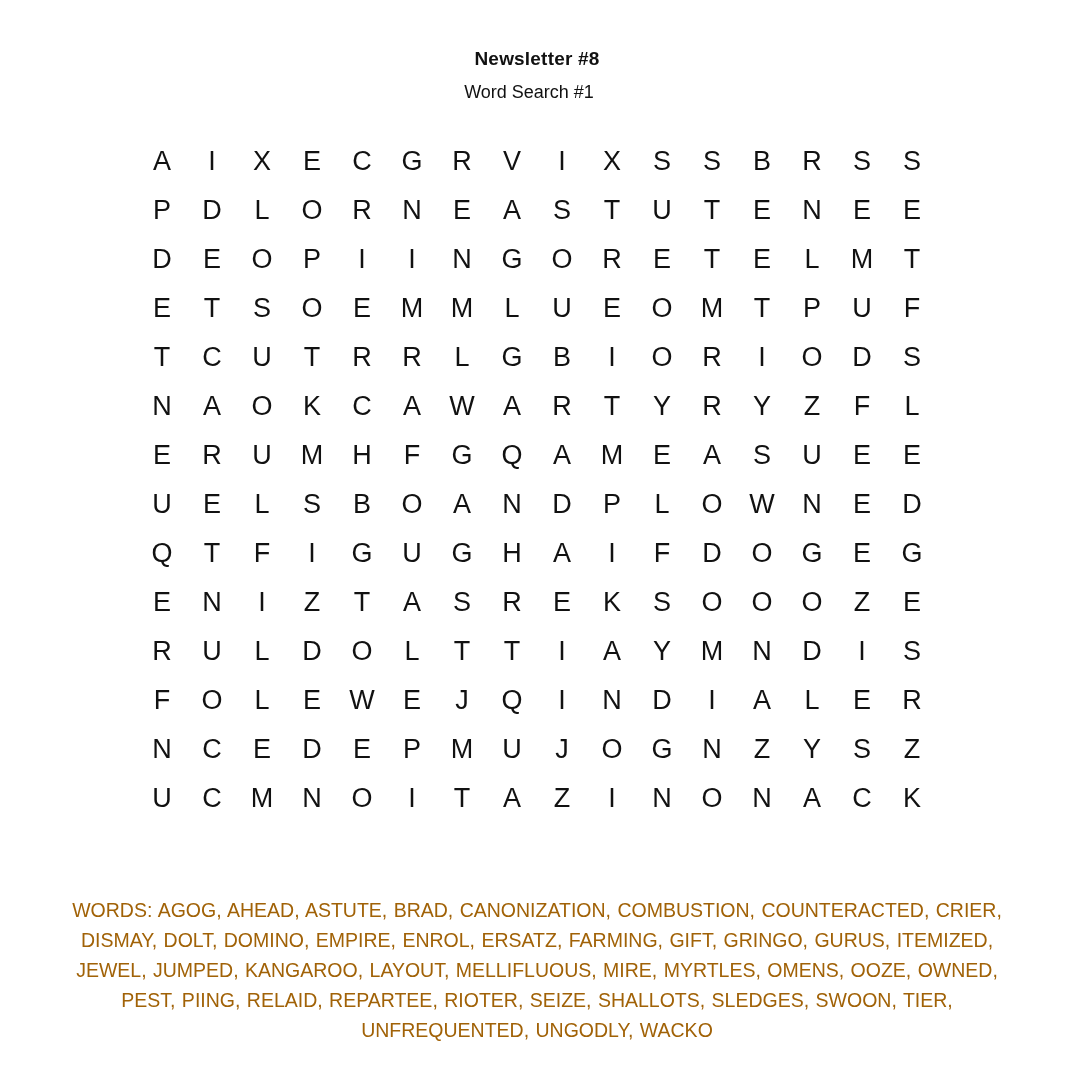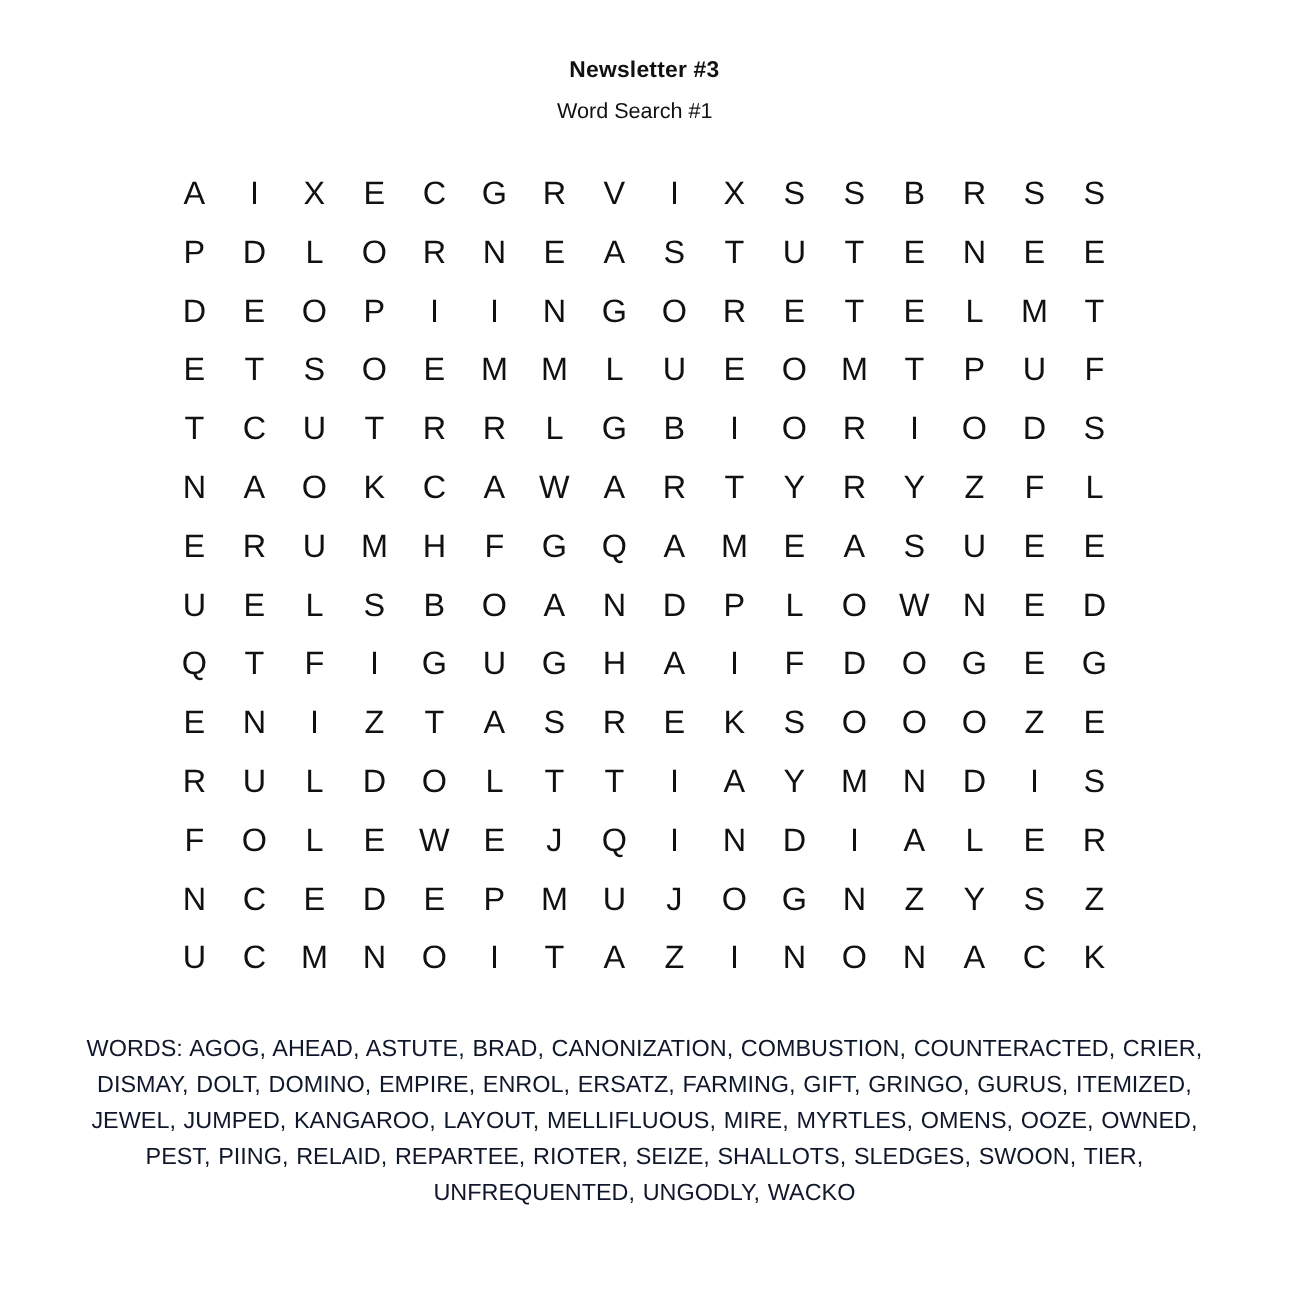--- a/index.html
+++ b/index.html
@@ -50,35 +50,35 @@
     height: 49px;
     text-align: center;
     vertical-align: middle;
     font-size: 27px;
     font-weight: normal;
     color: #111111;
     padding: 0;
     line-height: 49px;
   }
   .words {
-    margin-top: 36px;
+    margin-top: 72px;
     width: 960px;
     text-align: center;
     font-size: 19.5px;
     line-height: 30px;
-    color: #0f172a;
+    color: #a16207;
     word-spacing: 1px;
   }
 </style>
 </head>
 <body>
 
 <div class="page">
 
-  <h1 class="title">Newsletter #3</h1>
+  <h1 class="title">Newsletter #8</h1>
   <h2 class="subtitle">Word Search #1</h2>
 
   <div class="grid-wrap">
     <table class="grid">
       <tbody>
           <tr>
             <td>A</td>
             <td>I</td>
             <td>X</td>
             <td>E</td>

